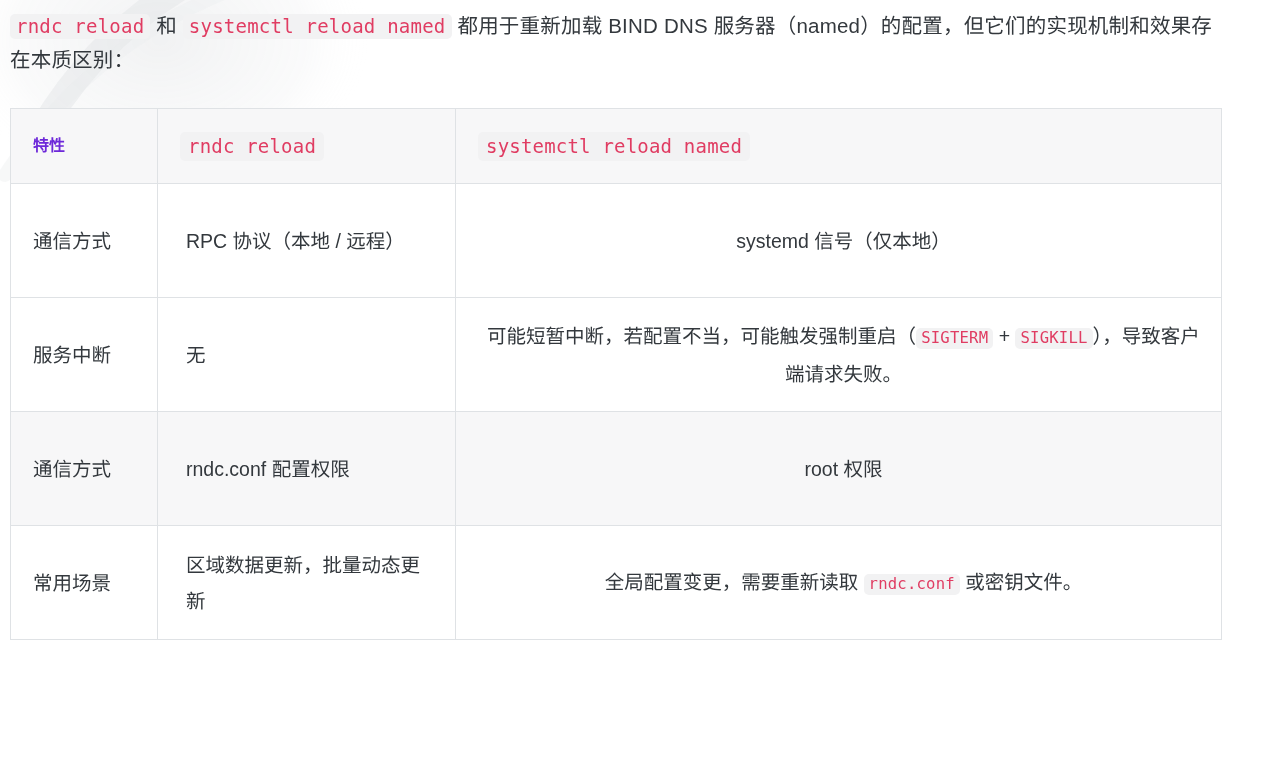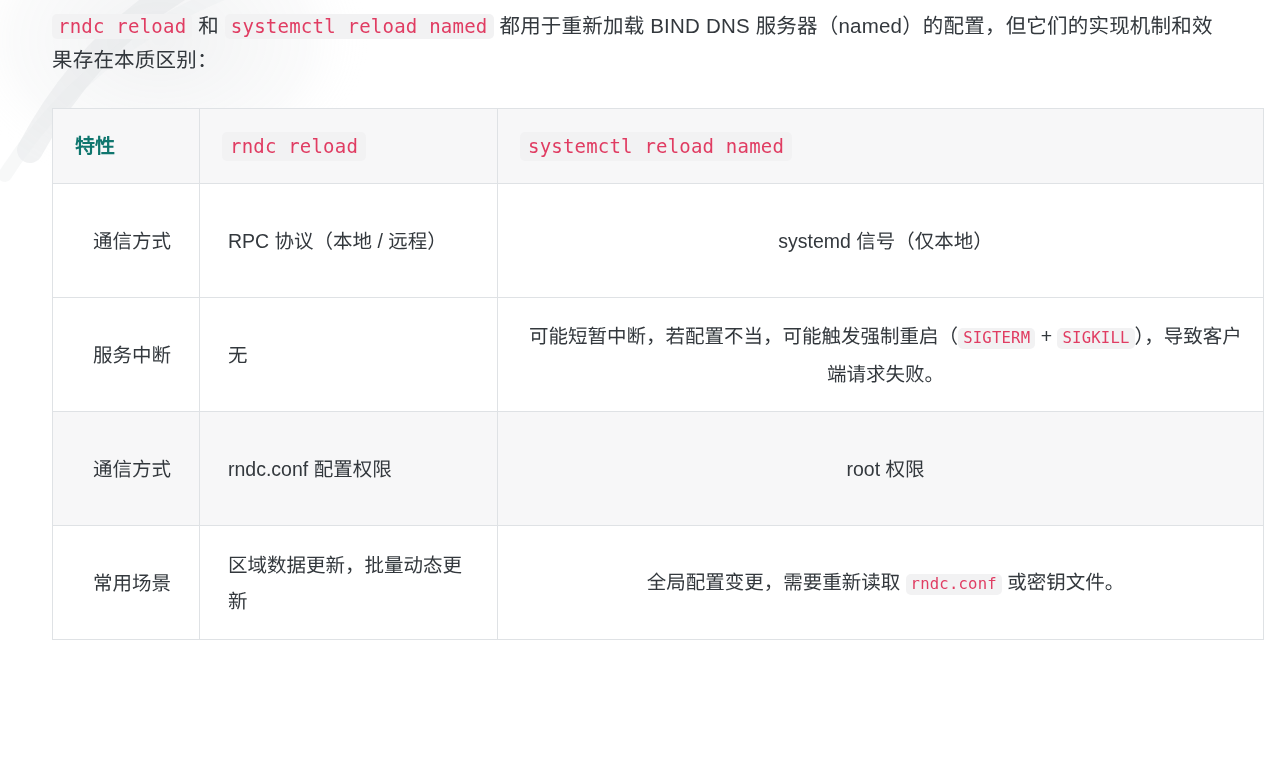--- a/index.html
+++ b/index.html
@@ -30,21 +30,20 @@
     height: 340px;
     pointer-events: none;
     z-index: 0;
     opacity: 0.5;
   }
 
   .page {
     position: relative;
     z-index: 1;
     padding: 0;
-    margin-left: 42px;
   }
 
   
   .intro {
     margin: 0;
     padding: 9px 40px 0 10px;
     font-size: 20.5px;
     line-height: 34px;
     color: #33383d;
     letter-spacing: 0.2px;
@@ -99,41 +98,40 @@
 
   table.cmp thead th {
     background: #f7f7f8;
     height: 75px;
     padding-top: 8px;
     padding-bottom: 8px;
   }
 
   table.cmp thead th.feat {
     font-weight: 700;
-    font-size: 20px;
-    color: #0f766e;
+    font-size: 16px;
+    color: #6d28d9;
   }
 
   table.cmp thead th code.chip {
     font-size: 19px;
     padding: 3px 8px 4px 8px;
   }
 
   table.cmp tbody tr.alt > td,
   table.cmp tbody tr.alt > th {
     background: #f7f7f8;
   }
 
   table.cmp tbody tr > td {
     height: 114px;
   }
 
   table.cmp tbody td.col-feature {
     padding-right: 10px;
-    text-align: center;
   }
 
   table.cmp tbody td.col-b {
     padding-left: 28px;
   }
 
   table.cmp tbody td.col-c {
     padding-left: 26px;
     text-align: center;
   }

